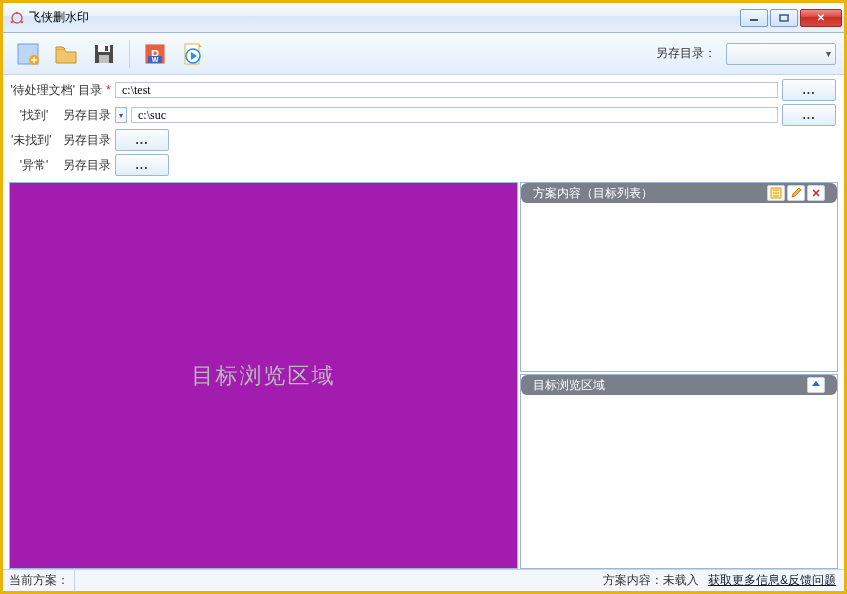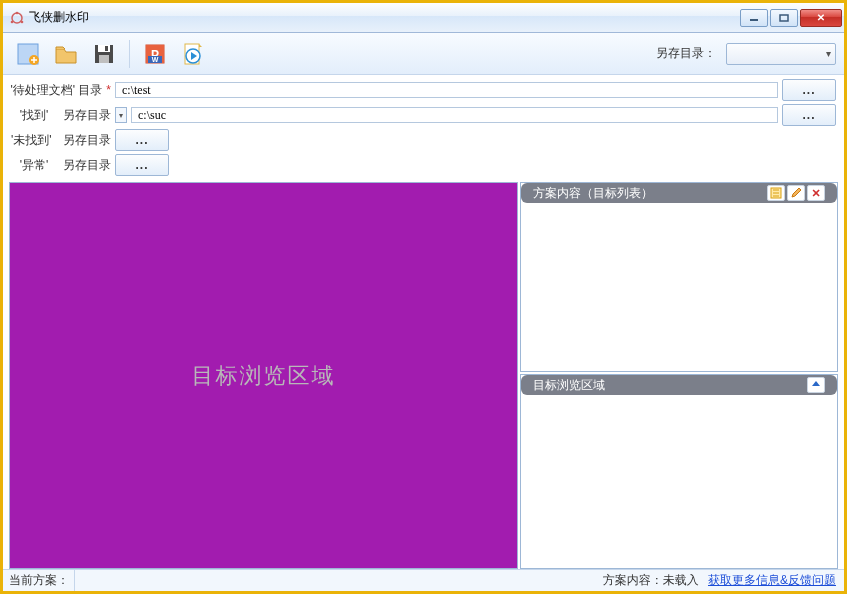--- a/index.html
+++ b/index.html
@@ -43,21 +43,21 @@
 .phdr .hb.list{color:#d9a010;}
 .phdr .hb.edit{color:#e08a2a;}
 .phdr .hb.del{color:#d03030;font-weight:bold;}
 .phdr .hb.up{color:#2a68c8;}
 .pbody { flex:1; background:#fff;}
 
 .status { height:22px; border-top:1px solid #c5d6eb; background:#f2f7fd; display:flex; align-items:center; font-size:12px;}
 .status .sl { width:72px; padding-left:6px; color:#333; border-right:1px solid #c5d6eb; height:100%; display:flex; align-items:center;}
 .status .sm { flex:1;}
 .status .sr { padding-right:8px; color:#333;}
-.status .sr a { color:#1d4ed8; text-decoration:underline; margin-left:6px;}
+.status .sr a { color:#0f172a; text-decoration:underline; margin-left:6px;}
 </style>
 </head>
 <body>
 
 <div class="window">
 
   <div class="titlebar">
     <span class="ticon">
       <svg width="14" height="14" viewBox="0 0 14 14">
           <circle cx="7" cy="7" r="5" fill="none" stroke="#d06060" stroke-width="1.5"></circle>

